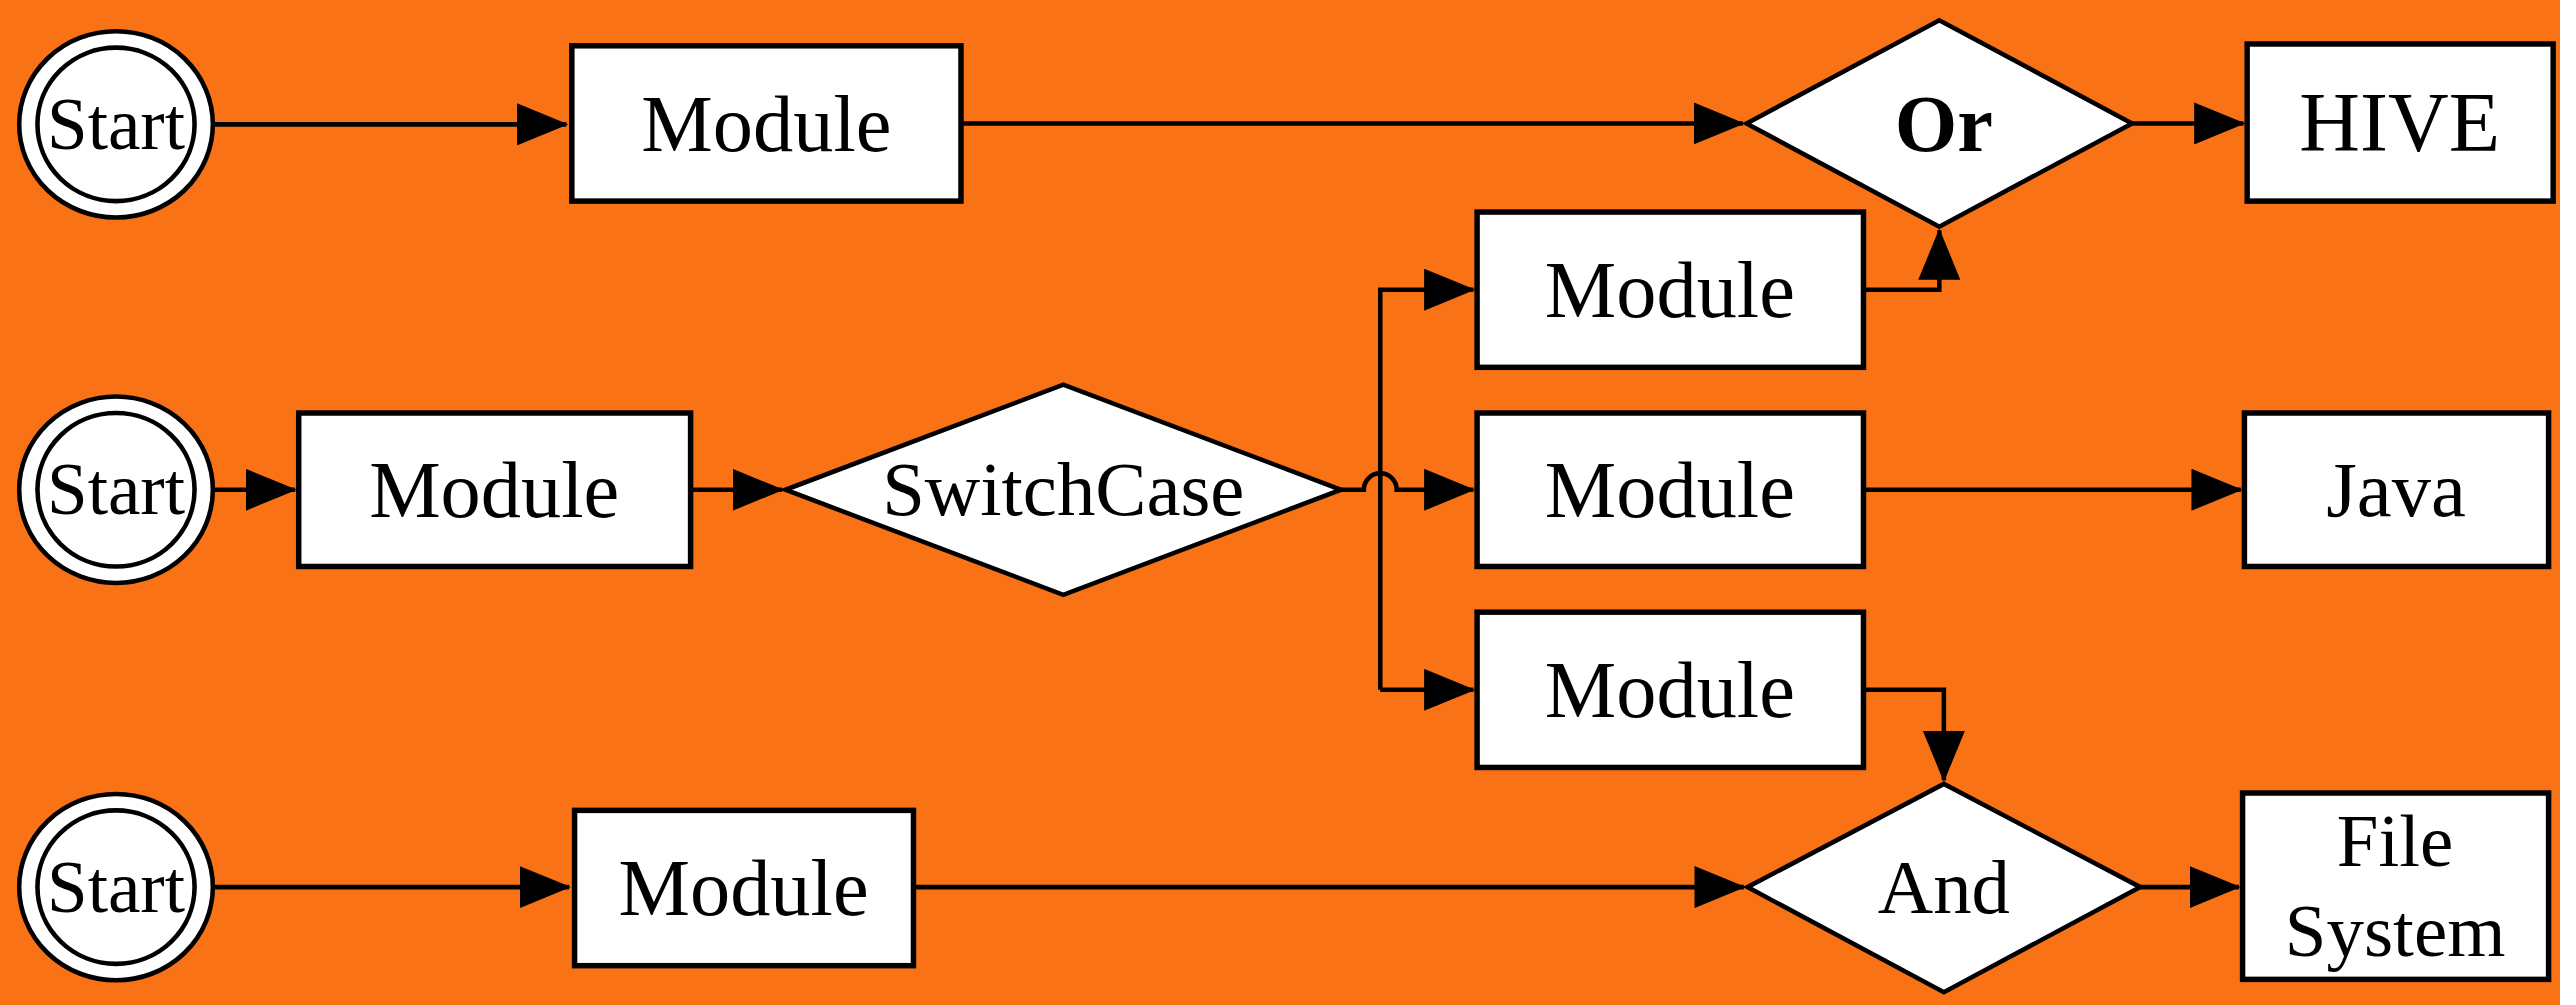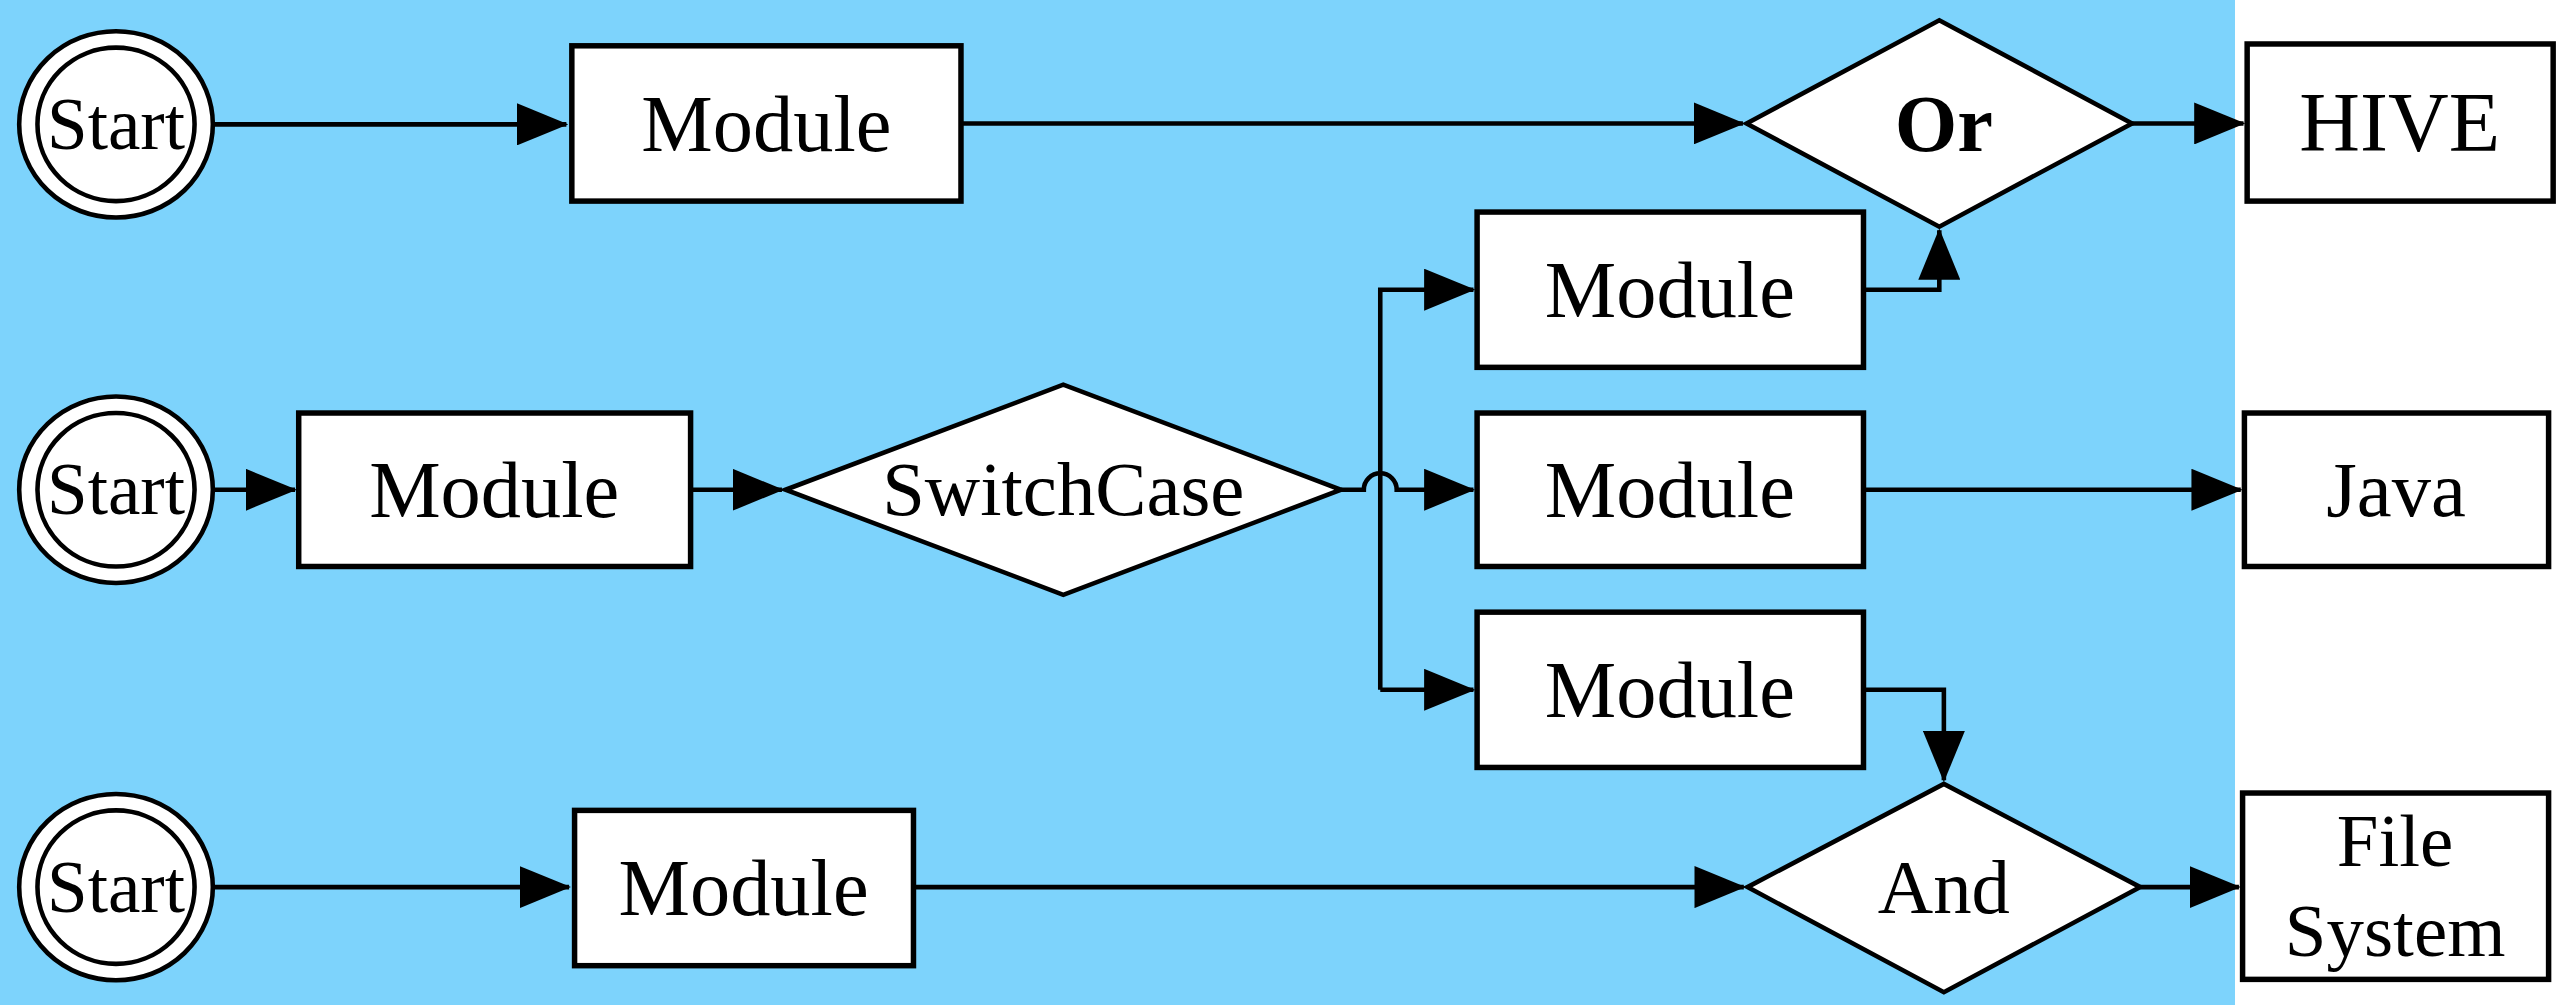--- a/index.html
+++ b/index.html
@@ -1,24 +1,24 @@
 <!DOCTYPE html>
 <html style="font-size:14.6px"><head>
 <meta charset="utf-8">
 <style>
   html, body {
     margin: 0;
     padding: 0;
     background: #ffffff;
   }
   .diagram-canvas {
-    width: 2235px;
+    width: 2560px;
     height: 1006px;
     position: relative;
-    background: #7dd3fc;
+    background: #f97316;
   }
   svg {
     display: block;
     font-family: "Liberation Serif", "DejaVu Serif", serif;
   }
   .shape {
     fill: #ffffff;
     stroke: #000000;
   }
   .node-box   { stroke-width: 6; }

